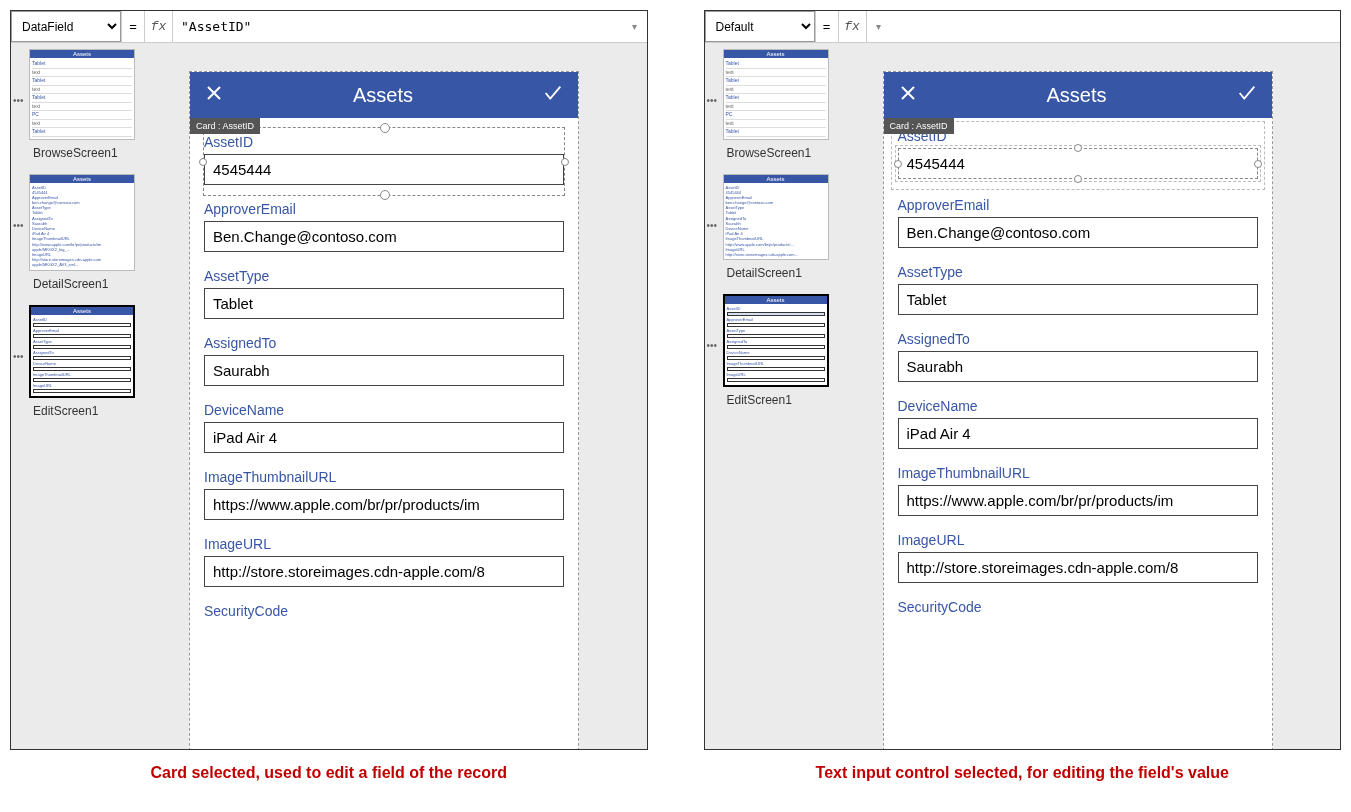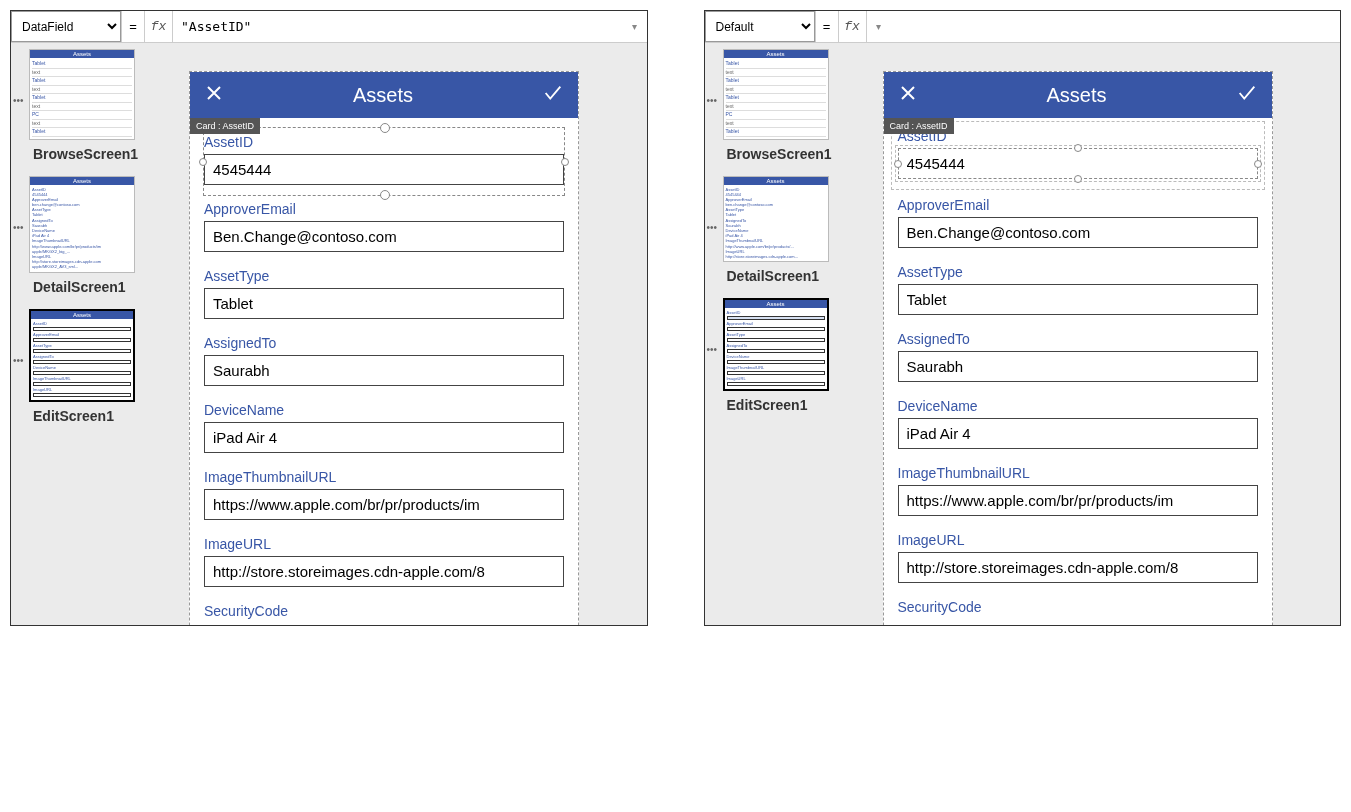--- a/index.html
+++ b/index.html
@@ -1,36 +1,36 @@
 <!DOCTYPE html>
 <html><head>
 <meta charset="utf-8">
 <style>
 * { box-sizing: border-box; margin: 0; padding: 0; font-family: "Segoe UI", Arial, sans-serif; }
 body { background: #fff; padding: 10px; }
 .row { display: flex; gap: 20px; }
-.panel { flex: 1; border: 1px solid #333; background: #e5e5e5; display: flex; flex-direction: column; height: 616px; overflow: hidden; }
+.panel { flex: 1; border: 1px solid #333; background: #e5e5e5; display: flex; flex-direction: column; height: 740px; overflow: hidden; }
 .formula-bar { display: flex; align-items: stretch; background: #fff; border-bottom: 1px solid #ccc; height: 32px; }
 .prop-select { border: 1px solid #999; font-size: 12px; padding: 2px 6px; width: 110px; background: #fff; }
 .eq { width: 24px; display:flex; align-items:center; justify-content:center; font-size: 13px; border-right:1px solid #ccc; border-left:1px solid #ccc;}
 .fx { width: 28px; display:flex; align-items:center; justify-content:center; font-style: italic; font-size: 13px; color:#555; border-right:1px solid #ccc;font-family:Liberation Mono, monospace;}
 .formula-input { flex:1; border:none; padding: 2px 8px; font-size: 13px; font-family: Consolas, monospace; resize:none; outline:none; }
 .fdd { width:24px; display:flex; align-items:center; justify-content:center; color:#888; font-size:10px;}
 .workspace { flex:1; display:flex; overflow:hidden; }
 .thumb-col { width:128px; background:#ebebeb; padding: 6px 4px; display:flex; flex-direction:column; gap:4px; overflow:hidden;}
 .thumb-wrap { position:relative; }
 .dots { position:absolute; left:-2px; top:46px; font-size:10px; color:#666; writing-mode: horizontal-tb;}
 .thumb { background:#fff; border:1px solid #bbb; font-size:5px; overflow:hidden;}
 .thumb.edit-sel { border:2px solid #000;}
 .thumb-hdr { background:#3856a6; color:#fff; text-align:center; padding:1px; font-size:6px;}
 .thumb-body { padding:2px; color:#3856a6;}
 .thumb-line { border-bottom:1px solid #ddd; padding:1px 0; font-size:5px; line-height:1.1;}
 .thumb-line.b { color:#3856a6;}
 .thumb-line.g { color:#666;}
-.thumb-label { font-size:14px; color:#333; padding:2px 0 10px 18px;font-weight:bold;}
+.thumb-label { font-size:12px; color:#333; padding:2px 0 10px 18px;}
 .canvas-area { flex:1; position:relative; background:#ebebeb; padding: 28px 20px 0 50px; overflow:hidden;}
 .phone { width: 390px; background:#fff; border:1px dashed #999; position:relative; height:720px;}
 .phone-hdr { background:#3856a6; color:#fff; display:flex; align-items:center; justify-content:space-between; padding:8px 14px; height:46px;}
 .phone-title { font-size:20px; font-weight:400;}
 .card-tag { position:absolute; top:46px; left:0; background:#555; color:#fff; font-size:9px; padding:3px 6px; z-index:5;}
 .form-body { padding: 10px 14px; }
 .card { padding: 6px 0 10px 0;}
 .card.selouter { border:1px dashed #888; margin:-1px; position:relative;}
 .card.selouter::before, .card.selouter::after { content:""; position:absolute; width:8px; height:8px; border:1px solid #888; background:#fff; border-radius:50%;}
 .card.selouter::before { top:-5px; left:50%; margin-left:-4px;}
@@ -171,20 +171,21 @@
                 <input class="field-input" value="http://store.storeimages.cdn-apple.com/8" style="">
               </div>
               <div class="card">
                 <div class="field-label">SecurityCode</div>
               </div>
             </div>
           </div>
         </div>
       </div>
     </div>
+    <div class="caption">Card selected, used to edit a field of the record</div>
   </div>
 
   <div style="flex:1;padding-left:36px;">
     <div class="panel">
       <div class="formula-bar">
         <select class="prop-select"><option>Default</option></select>
         <div class="eq">=</div>
         <div class="fx">fx</div>
         <div class="fdd">▾</div>
       </div>
@@ -303,14 +304,15 @@
                 <input class="field-input" value="http://store.storeimages.cdn-apple.com/8" style="">
               </div>
               <div class="card">
                 <div class="field-label">SecurityCode</div>
               </div>
             </div>
           </div>
         </div>
       </div>
     </div>
+    <div class="caption">Text input control selected, for editing the field's value</div>
   </div>
 </div>
 
 </body></html>

